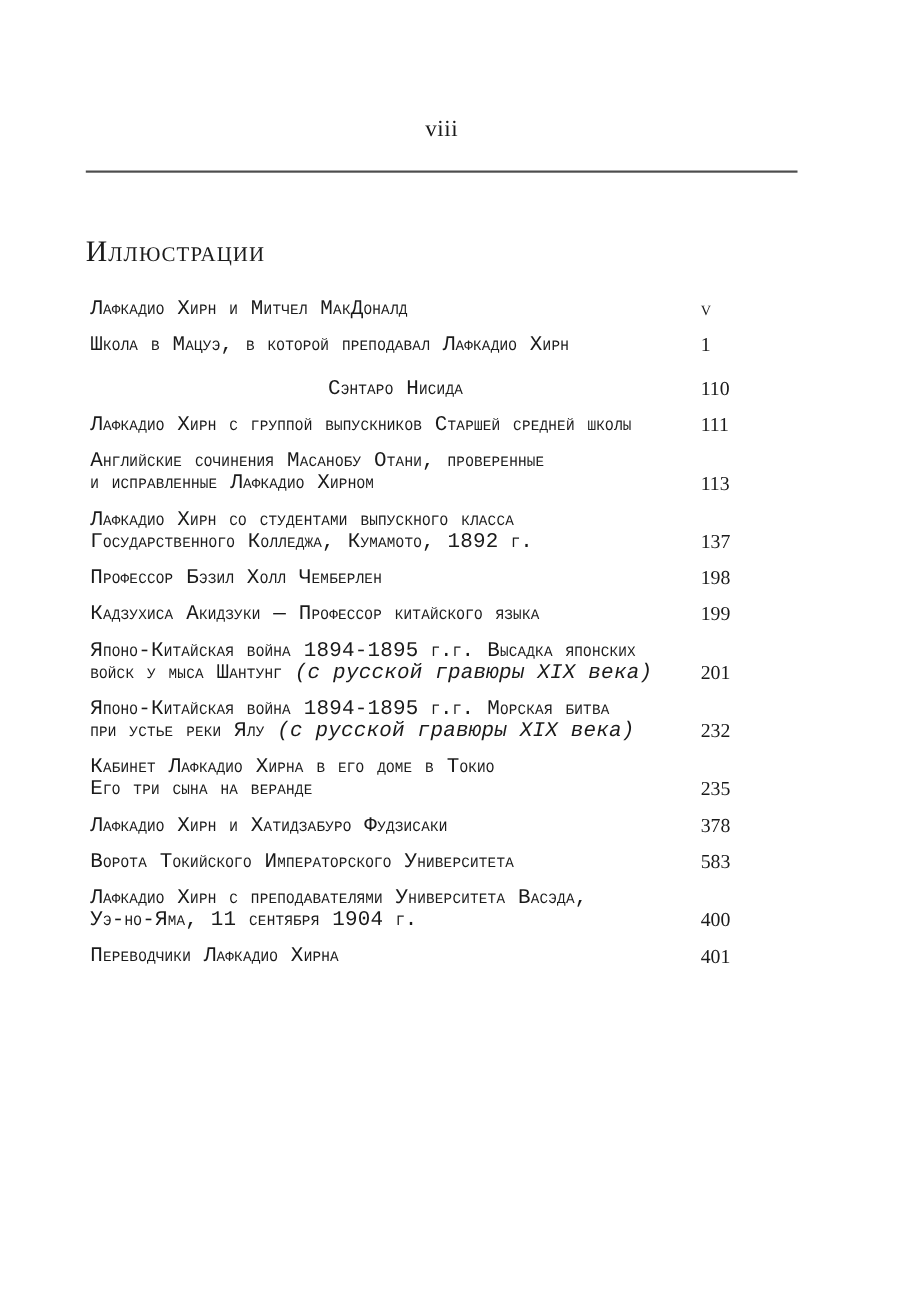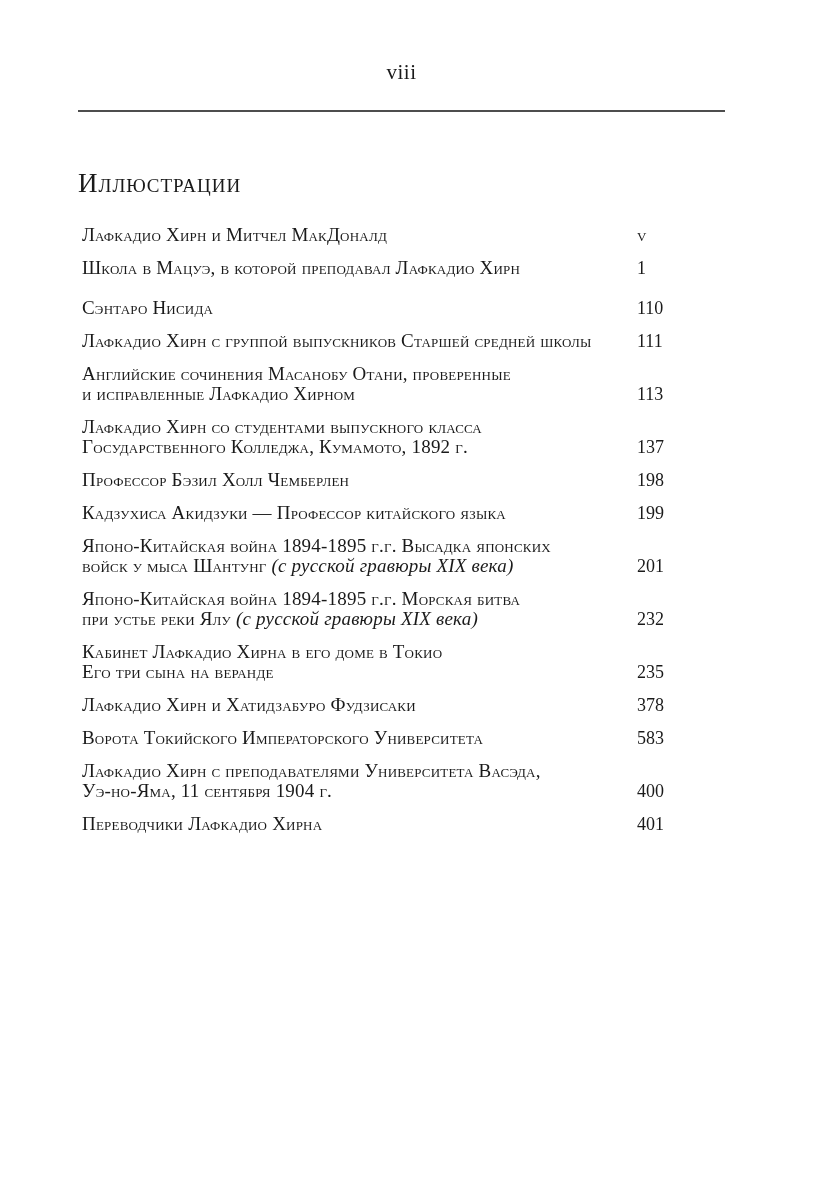--- a/index.html
+++ b/index.html
@@ -15,21 +15,21 @@
     color: #1a1a1a;
     overflow: hidden;
   }
   .content {
     position: absolute;
     left: 78px;
     top: 0;
     width: 647px;
   }
   .folio {
-    margin-top: 59px;
+    margin-top: 104px;
     text-align: center;
     font-size: 21px;
     line-height: 26px;
     letter-spacing: 0.5px;
   }
   .rule {
     border: none;
     border-top: 2px solid #4d4d4d;
     margin: 25px 0 0 0;
     width: 100%;
@@ -46,24 +46,26 @@
     margin-top: 26px;
     padding-left: 4px;
   }
   .entry {
     display: flex;
     align-items: flex-end;
     margin-bottom: 13px;
   }
   .entry.gap-before {
     margin-top: 20px;
+    text-align: center;
   }
   .titles {
     width: 555px;
     flex: none;
+    font-family: Liberation Mono, monospace;
   }
   .line {
     font-size: 19px;
     line-height: 20px;
     font-variant: small-caps;
     white-space: nowrap;
     letter-spacing: 0.2px;
   }
   .seg.it {
     font-variant: normal;

